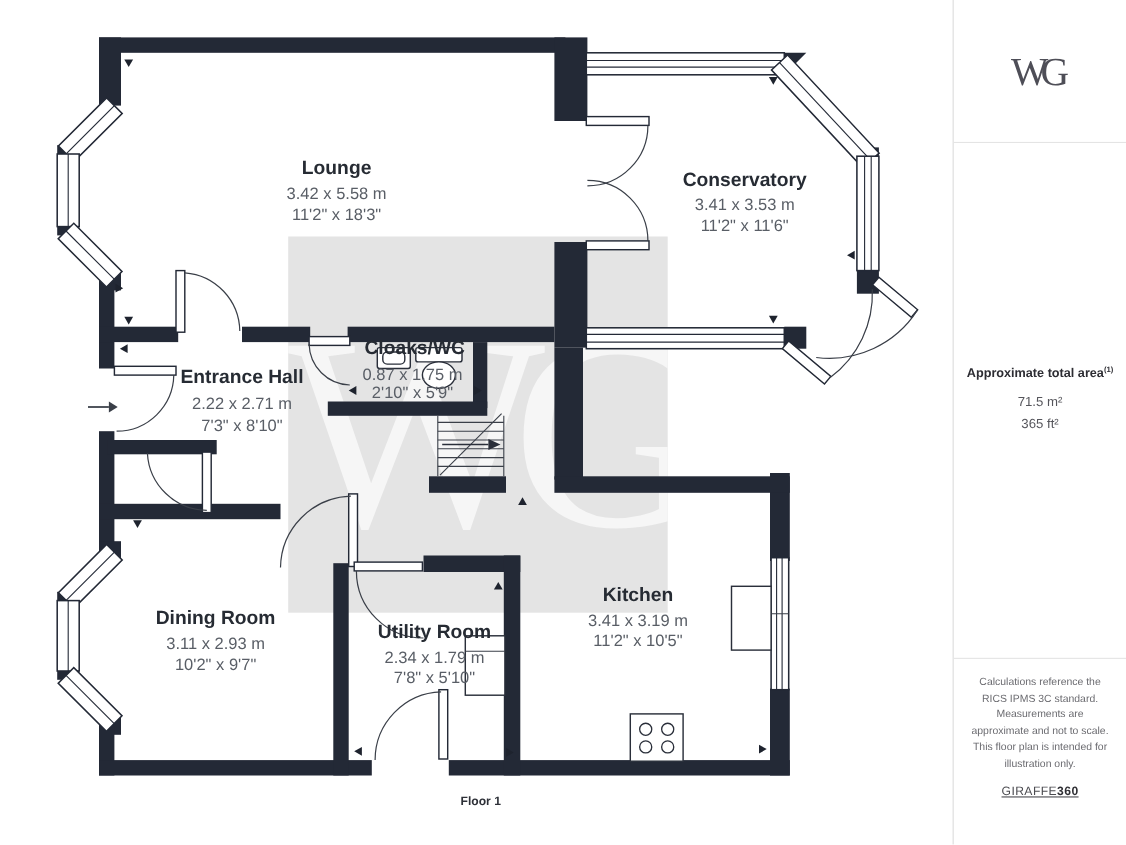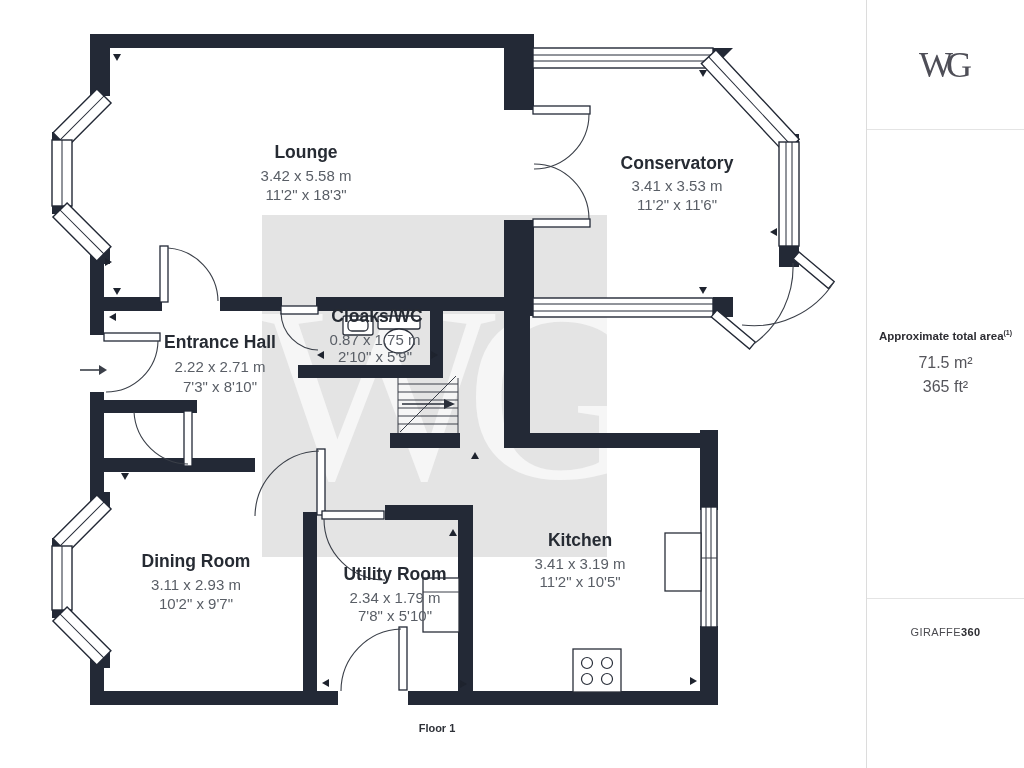--- a/index.html
+++ b/index.html
@@ -10,26 +10,26 @@
   .sidebar{position:absolute;left:866px;top:0;width:157px;height:768px;background:#ffffff;
            border-left:1px solid #dcdcdc;}
   .logo-sec{height:129px;display:flex;align-items:center;justify-content:center;
             border-bottom:1px solid #e4e4e4;}
   .logo{font-family:"Liberation Serif",serif;font-size:36px;color:#4e4e57;
         letter-spacing:-7px;padding-right:7px;}
   .area-sec{height:468px;display:flex;flex-direction:column;align-items:center;
             justify-content:center;border-bottom:1px solid #e4e4e4;}
   .area-head{font-size:11.5px;font-weight:bold;color:#2d2d33;margin-bottom:9px;}
   .area-head sup{font-size:7px;font-weight:bold;}
-  .area-val{font-size:16px;color:#55555b;margin:3px 0;}
+  .area-val{font-size:12px;color:#55555b;margin:3px 0;}
   .fn-sec{height:40px;display:flex;align-items:center;justify-content:center;
           font-size:9.5px;color:#6b6b70;border-bottom:1px solid #e4e4e4;text-align:center;}
   .disc-sec{padding:15px 12px 0 12px;text-align:center;}
   .disc-sec p{margin:0;font-size:9.5px;line-height:1.55;color:#6b6b70;}
-  .brand{margin-top:12px;font-size:11px;letter-spacing:.4px;color:#4b4b50;}
+  .brand{margin-top:12px;font-size:11px;letter-spacing:.4px;color:#4b4b50;text-decoration:underline;}
   .brand b{color:#2e2e33;}
   
   .wall{fill:#232936;}
   .win{fill:#ffffff;stroke:#232936;stroke-width:1.4;}
   .winline{stroke:#232936;stroke-width:1;fill:none;}
   .leaf{fill:#ffffff;stroke:#232936;stroke-width:1.3;}
   .arc{fill:none;stroke:#3a3f48;stroke-width:1.1;}
   .fix{fill:#ffffff;stroke:#2a2f3a;stroke-width:1.3;}
   .thin{stroke:#3a3f48;stroke-width:1;fill:none;}
   .tick{fill:#1e232e;}
@@ -300,19 +300,20 @@
       <div class="logo">WG</div>
     </div>
     <div class="area-sec">
       <div class="area-head">
         <span>Approximate total area</span><sup>(1)</sup>
       </div>
       <div class="area-val">71.5 m²</div>
       <div class="area-val">365 ft²</div>
     </div>
     <div class="disc-sec">
+      <p>Calculations reference the RICS IPMS 3C standard. Measurements are approximate and not to scale. This floor plan is intended for illustration only.</p>
       <div class="brand">
         <span>GIRAFFE</span><b>360</b>
       </div>
     </div>
   </div>
 
 </div>
 
 </body></html>

